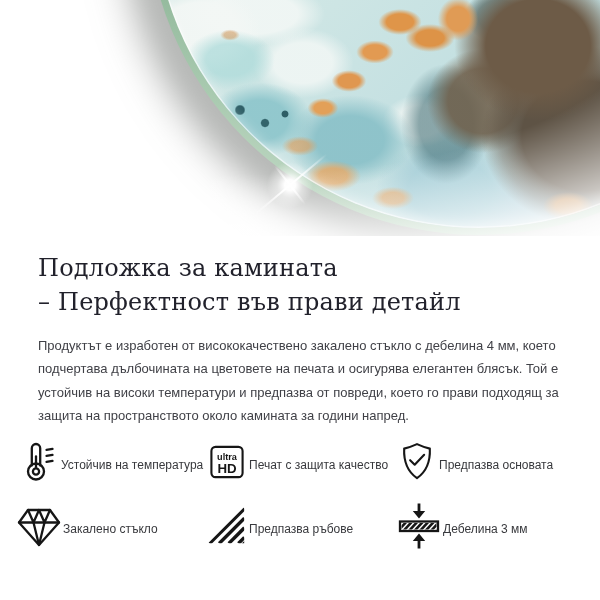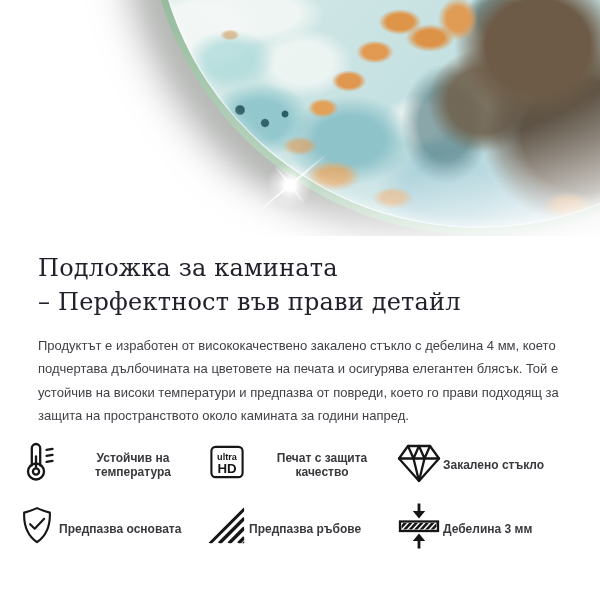--- a/index.html
+++ b/index.html
@@ -85,21 +85,21 @@
     font-size:13px;line-height:23.4px;color:#404147;
   }
 
   
   .features{
     margin:10px 15px 0;
     display:grid;grid-template-columns:repeat(3,1fr);row-gap:16px;
   }
   .cell{display:flex;flex-direction:row;align-items:center;}
   .icon-slot{height:48px;display:flex;align-items:center;justify-content:center;}
-  .f-label{margin-top:7px;font-size:12px;color:#38393d;text-align:center;font-weight:bold;}
+  .f-label{margin-top:7px;font-size:12px;color:#38393d;text-align:center;}
   svg{display:block;}
   .stroke{fill:none;stroke:#161616;stroke-width:2.3;}
   .round{stroke-linecap:round;stroke-linejoin:round;}
 </style>
 </head>
 <body>
 
 <div class="hero">
   <div class="disc-shadow"></div>
   <div class="disc">
@@ -144,38 +144,38 @@
         <rect class="stroke" x="7" y="7.5" width="34" height="33" rx="4.5" stroke-width="2.6"></rect>
         <text x="24" y="21.5" text-anchor="middle" font-family="Liberation Sans, sans-serif" font-size="10" font-weight="600" fill="#161616">ultra</text>
         <text x="24" y="35.5" text-anchor="middle" font-family="Liberation Sans, sans-serif" font-size="14.5" font-weight="800" fill="#161616">HD</text>
       </svg>
     </div>
     <div class="f-label">Печат с защита качество</div>
   </div>
 
   <div class="cell">
     <div class="icon-slot">
+      <svg width="44" height="44" viewBox="0 0 48 48">
+        <path class="stroke round" stroke-width="2.4" d="M24 4.5 C28.6 6.6 34 8.5 38 9.4 C38.6 23.4 34.2 34.6 24 41.6 C13.8 34.6 9.4 23.4 10 9.4 C14 8.5 19.4 6.6 24 4.5 Z"></path>
+        <path class="stroke round" stroke-width="2.6" d="M16.5 22 L21.5 27 L31.8 16.2"></path>
+      </svg>
+    </div>
+    <div class="f-label">Предпазва основата</div>
+  </div>
+
+  <div class="cell">
+    <div class="icon-slot">
       <svg width="48" height="46" viewBox="0 0 48 46">
         <path class="stroke round" stroke-width="2.2" d="M13 7 L35 7 L44 19.5 L24 42 L4 19.5 Z"></path>
         <path class="stroke round" stroke-width="2" d="M4 19.5 L44 19.5"></path>
         <path class="stroke round" stroke-width="2" d="M13 7 L18.5 19.5 L24 7 L29.5 19.5 L35 7"></path>
         <path class="stroke round" stroke-width="2" d="M18.5 19.5 L24 42 L29.5 19.5"></path>
       </svg>
     </div>
     <div class="f-label">Закалено стъкло</div>
-  </div>
-
-  <div class="cell">
-    <div class="icon-slot">
-      <svg width="44" height="44" viewBox="0 0 48 48">
-        <path class="stroke round" stroke-width="2.4" d="M24 4.5 C28.6 6.6 34 8.5 38 9.4 C38.6 23.4 34.2 34.6 24 41.6 C13.8 34.6 9.4 23.4 10 9.4 C14 8.5 19.4 6.6 24 4.5 Z"></path>
-        <path class="stroke round" stroke-width="2.6" d="M16.5 22 L21.5 27 L31.8 16.2"></path>
-      </svg>
-    </div>
-    <div class="f-label">Предпазва основата</div>
   </div>
 
   <div class="cell">
     <div class="icon-slot">
       <svg width="44" height="44" viewBox="0 0 48 48">
         <defs>
           <clipPath id="triclip">
               <path d="M3 43 L43 3 L43 43 Z"></path>
             </clipPath>
         </defs>

